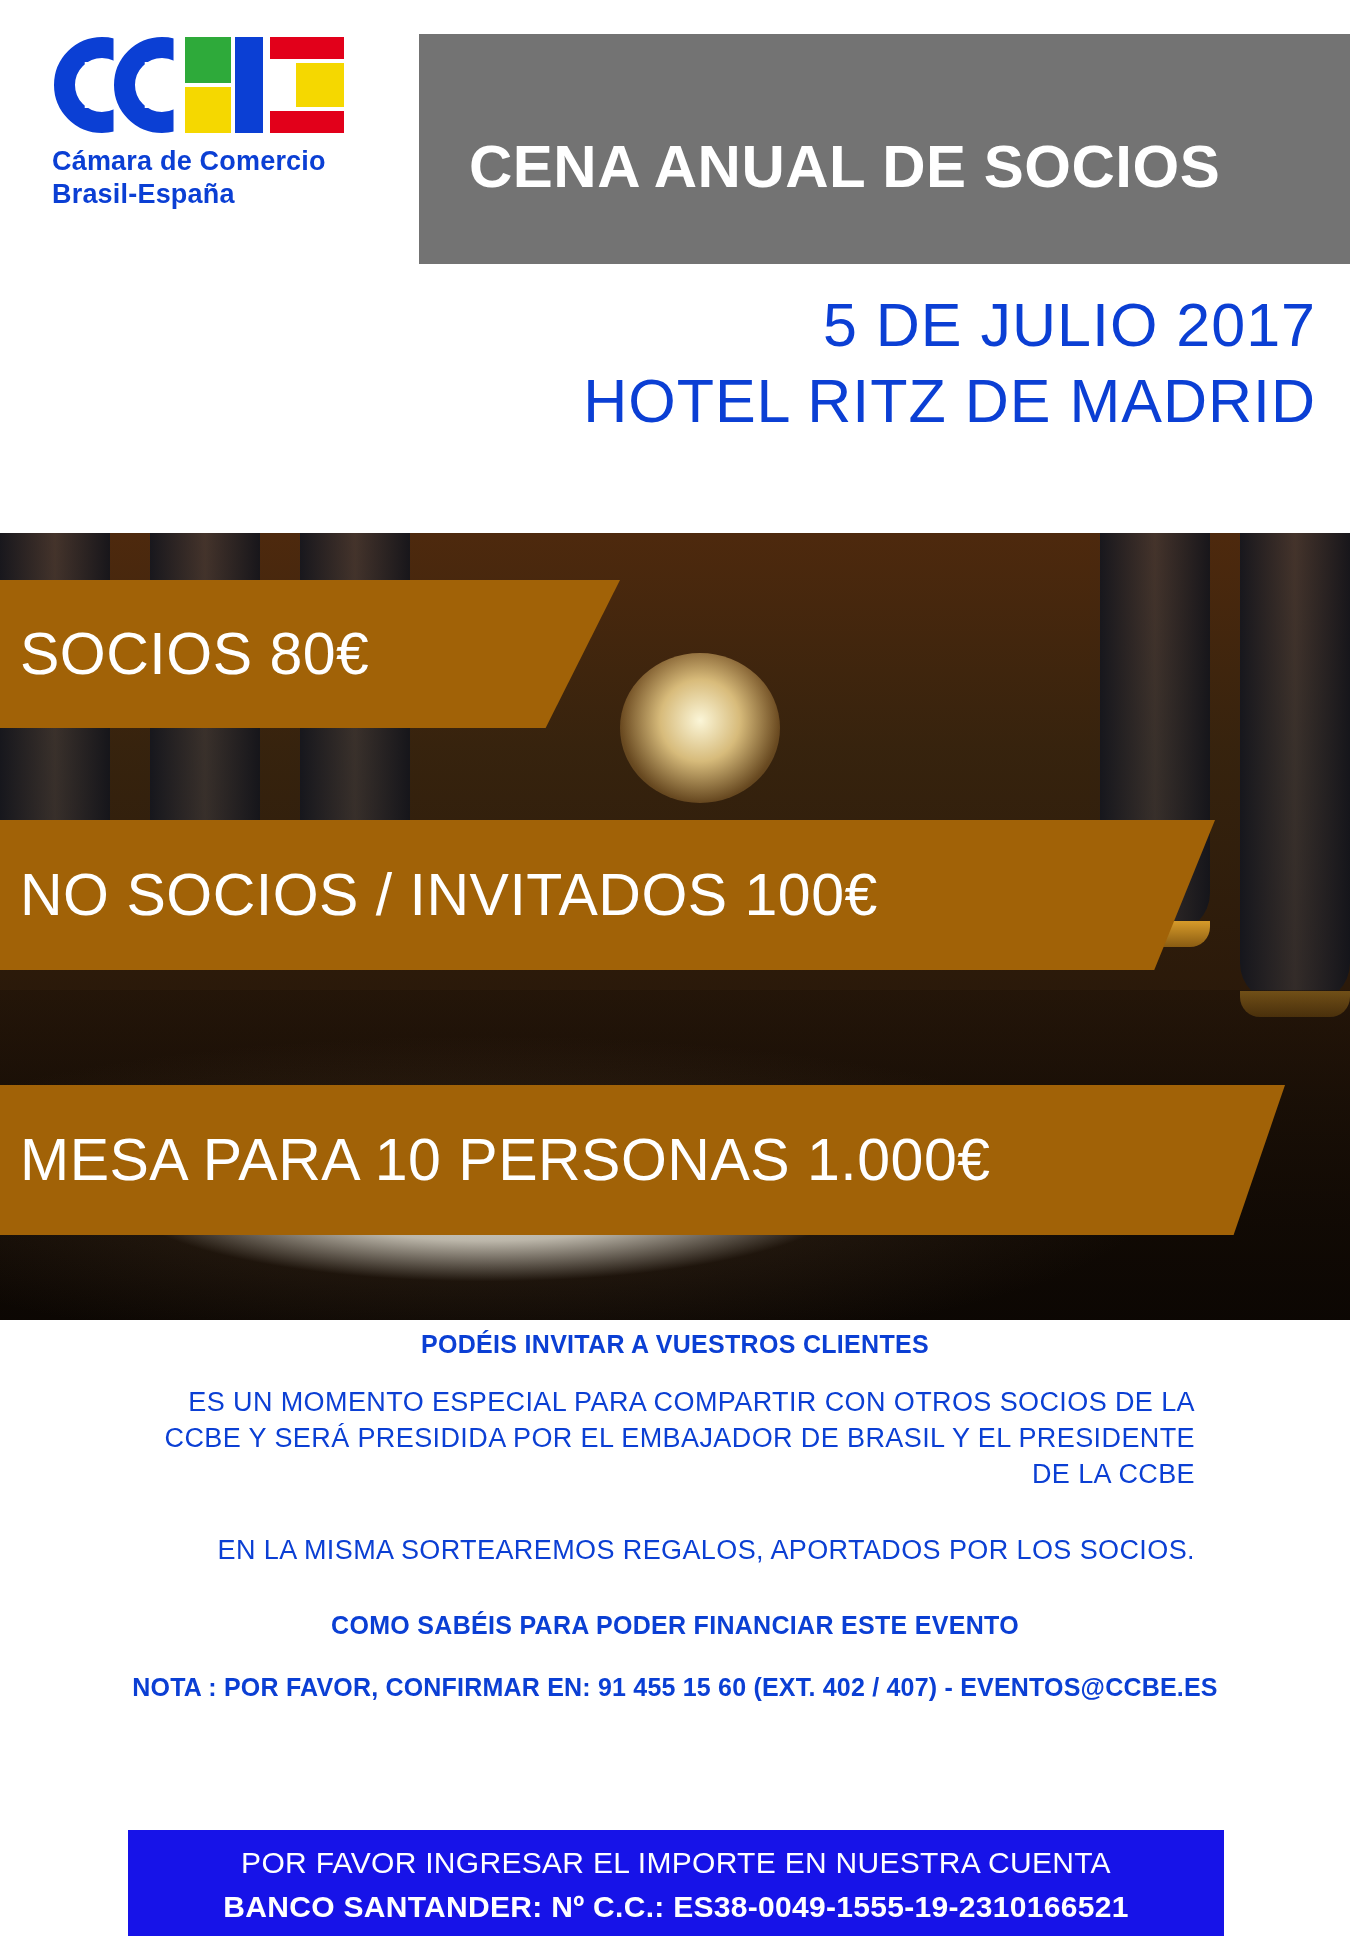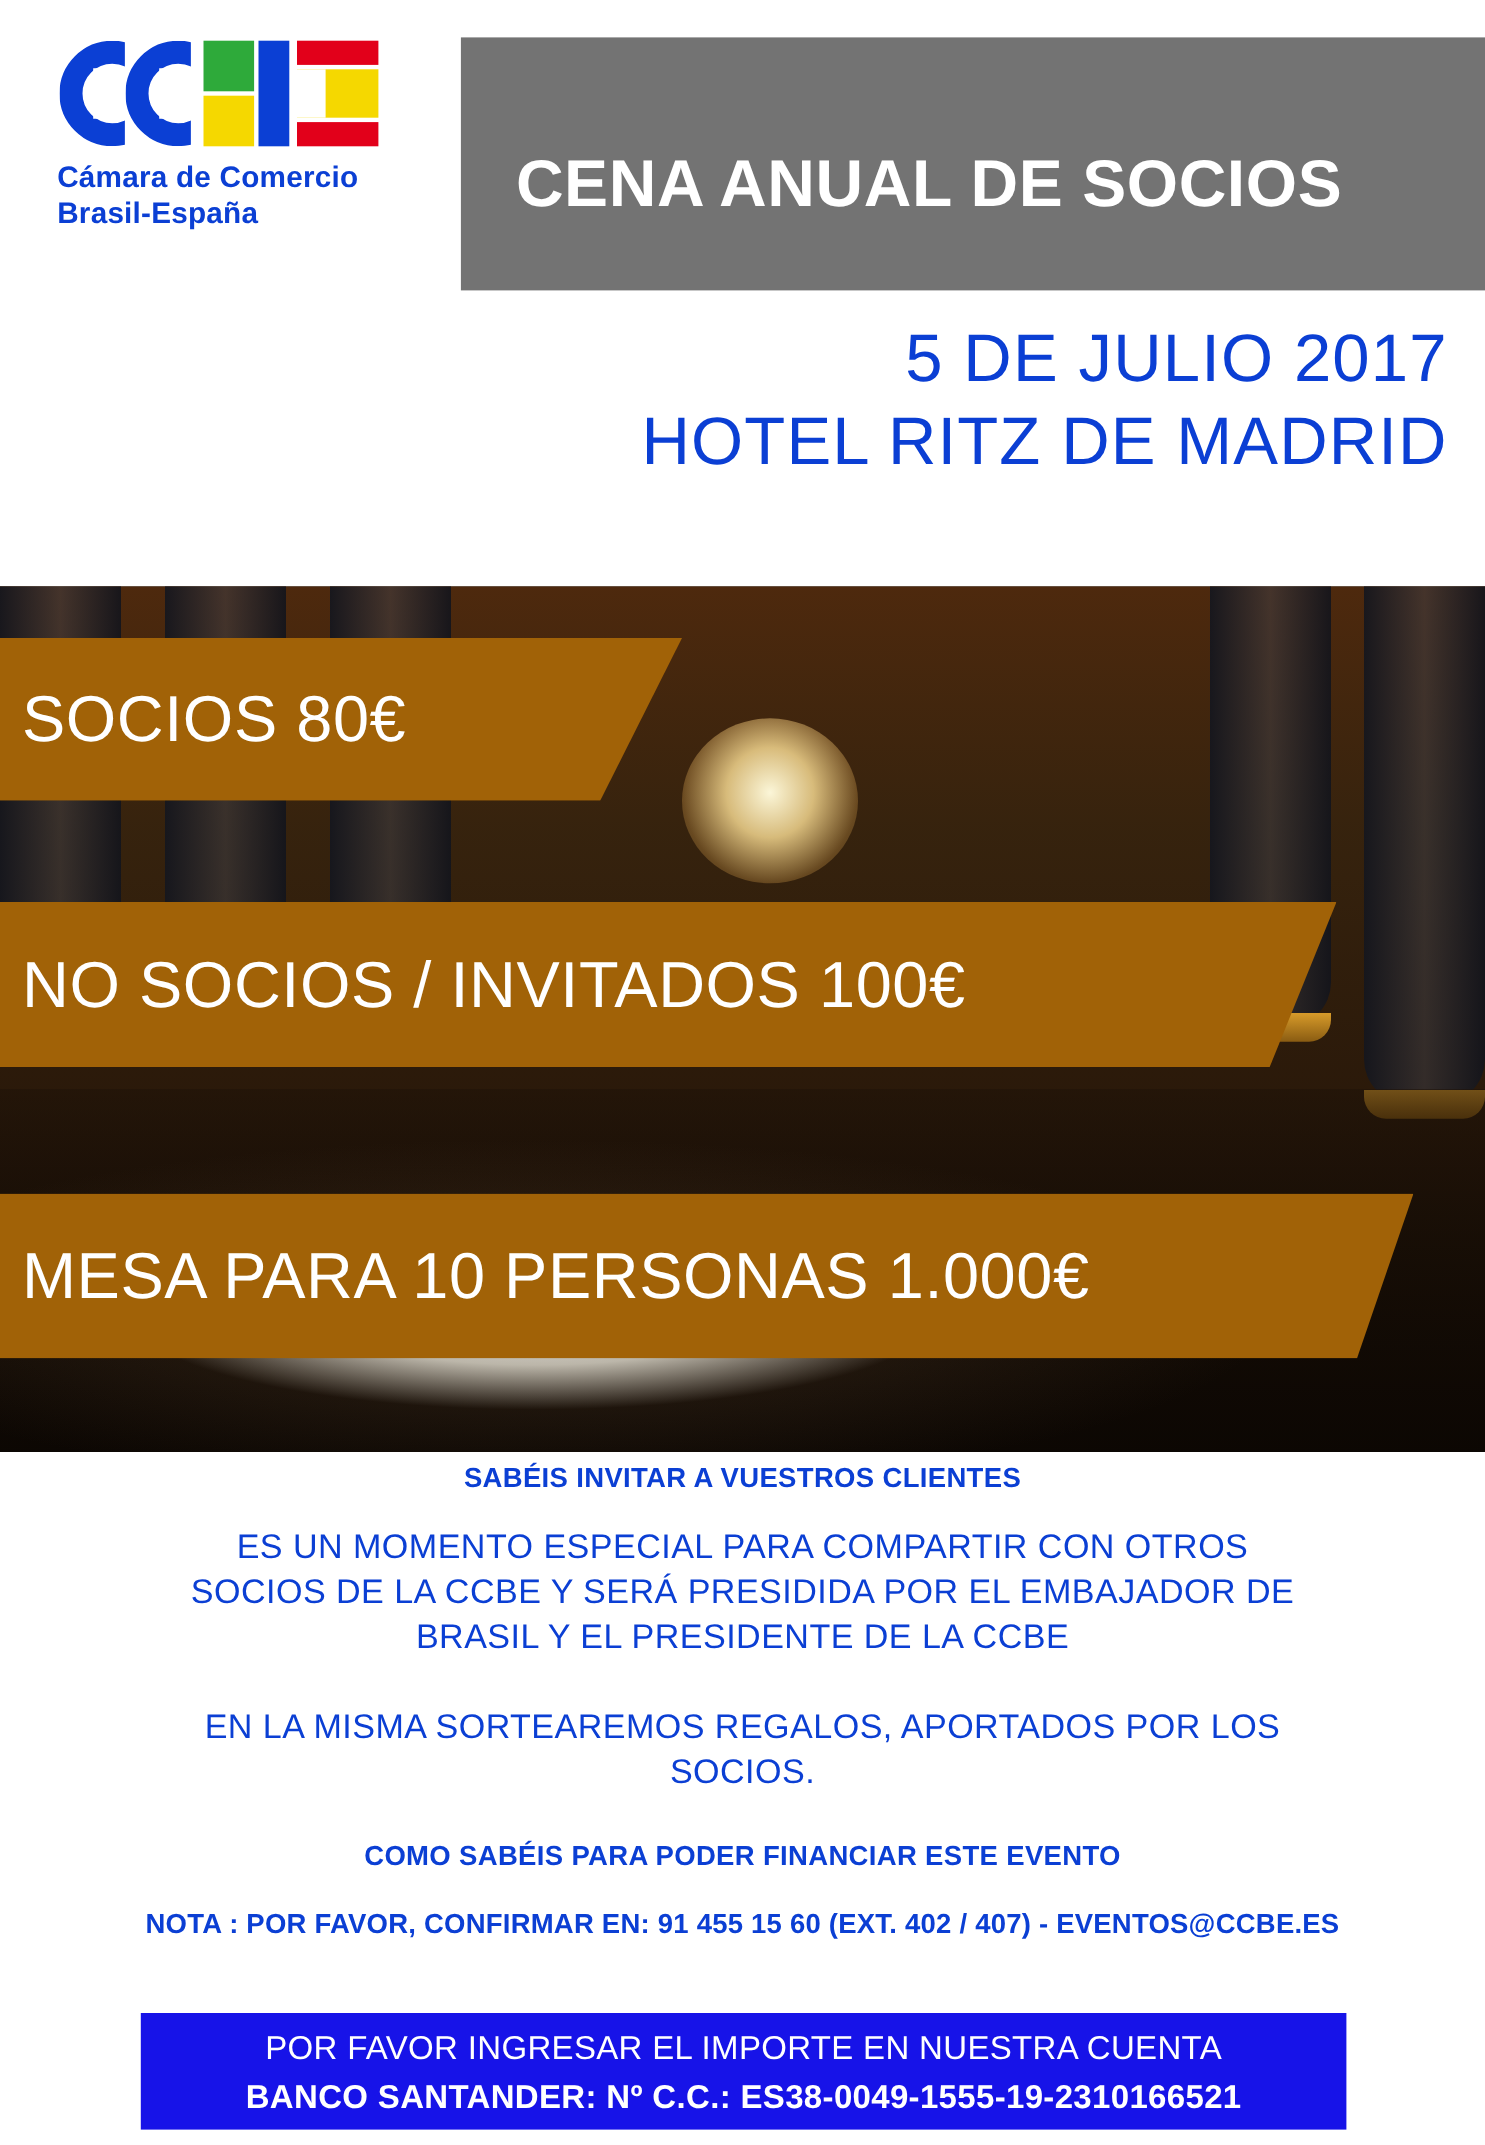--- a/index.html
+++ b/index.html
@@ -225,25 +225,26 @@
     color: #0b3fd4;
     text-align: center;
   }
   .line-bold-small {
     font-weight: bold;
     font-size: 25px;
     letter-spacing: 0.3px;
     margin: 0 0 26px 0;
   }
   .para {
-    font-size: 31px;
+    font-size: 27px;
     line-height: 1.33;
     letter-spacing: 0.4px;
     width: 1040px;
     margin: 0 auto;
+    text-align: right;
   }
   .para.second { margin-top: 40px; }
   .sponsor {
     margin-top: 38px;
     font-weight: bold;
     font-size: 25px;
     line-height: 1.45;
     letter-spacing: 0.3px;
   }
   .note {
@@ -327,21 +328,21 @@
   <span>SOCIOS 80€</span>
 </div>
 <div class="banner b2">
   <span>NO SOCIOS / INVITADOS 100€</span>
 </div>
 <div class="banner b3">
   <span>MESA PARA 10 PERSONAS 1.000€</span>
 </div>
 
 <div class="copy">
-  <p class="line-bold-small">SABÉIS INVITAR A VUESTROS CLIENTES</p>
+  <p class="line-bold-small">PODÉIS INVITAR A VUESTROS CLIENTES</p>
   <p class="para">ES UN MOMENTO ESPECIAL PARA COMPARTIR CON OTROS SOCIOS DE LA CCBE Y SERÁ PRESIDIDA POR EL EMBAJADOR DE BRASIL Y EL PRESIDENTE DE LA CCBE</p>
   <p class="para second">EN LA MISMA SORTEAREMOS REGALOS, APORTADOS POR LOS SOCIOS.</p>
   <div class="sponsor">
     <div>COMO SABÉIS PARA PODER FINANCIAR ESTE EVENTO</div>
   </div>
   <div class="note">NOTA : POR FAVOR, CONFIRMAR  EN: 91 455 15 60 (EXT. 402 / 407) - EVENTOS@CCBE.ES</div>
 </div>
 
 <div class="footer">
   <div class="f1">POR FAVOR INGRESAR EL IMPORTE EN NUESTRA CUENTA</div>

